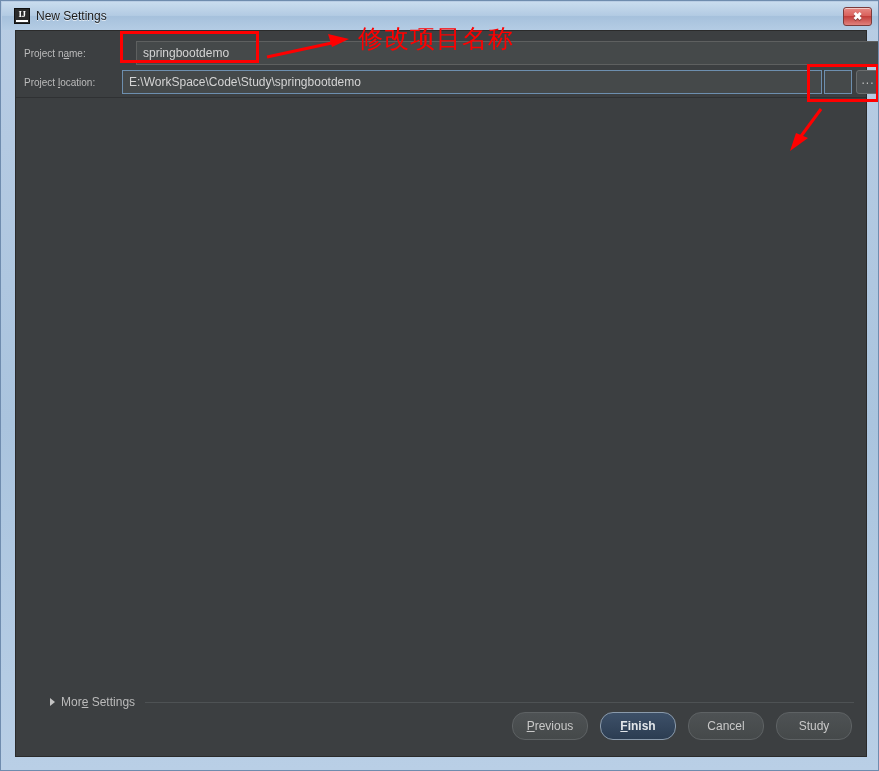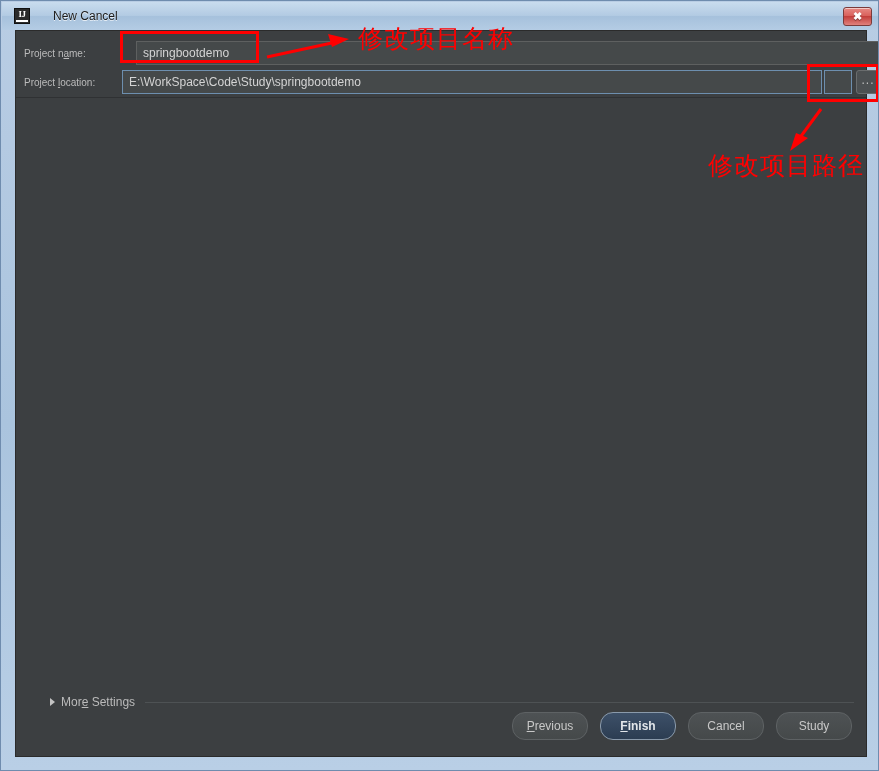--- a/index.html
+++ b/index.html
@@ -33,21 +33,21 @@
     width: 877px;
     height: 28px;
     background: linear-gradient(to bottom, #c9dcee 0%, #b3cbe3 48%, #a6c1dc 52%, #b4cce4 100%);
   }
   #title-left {
     position: absolute;
     left: 12px; top: 0;
     height: 28px;
     display: flex;
     align-items: center;
-    gap: 23px;
+    gap: 6px;
   }
   #app-icon {
     width: 16px; height: 16px;
     position: relative;
     flex: none;
   }
   #app-icon .ij-box {
     position: absolute;
     left: 0; top: 0;
     width: 16px; height: 16px;
@@ -315,21 +315,21 @@
 
 <div id="window-frame">
 
   <div id="title-bar">
     <div id="title-left">
       <div id="app-icon">
         <div class="ij-box"></div>
         <div class="ij-text">IJ</div>
         <div class="ij-bar"></div>
       </div>
-      <div id="window-title">New Cancel</div>
+      <div id="window-title">New Settings</div>
     </div>
     <div id="close-button">
       <span class="x-glyph">✖</span>
     </div>
   </div>
 
   <div id="dialog-body">
 
     <div class="form-row" id="row-project-name">
       <div class="field-label"><span>Project n</span><u>a</u><span>me:</span></div>
@@ -370,21 +370,20 @@
         </div>
     </div>
 
   </div>
 
   <div id="annotations">
     <div class="anno-box" id="anno-box-name"></div>
     <div class="anno-box" id="anno-box-path"></div>
 
     <div class="anno-text" id="anno-text-name">修改项目名称</div>
-    <div class="anno-text" id="anno-text-path">修改项目路径</div>
 
     <svg id="anno-arrows" width="879" height="771">
 
       <g>
         <line x1="266" y1="56" x2="340" y2="40" stroke="#ff0000" stroke-width="3"></line>
         <polygon points="348,38 327,33 331,46" fill="#ff0000"></polygon>
       </g>
 
       <g>
         <line x1="820" y1="108" x2="795" y2="142" stroke="#ff0000" stroke-width="3"></line>

